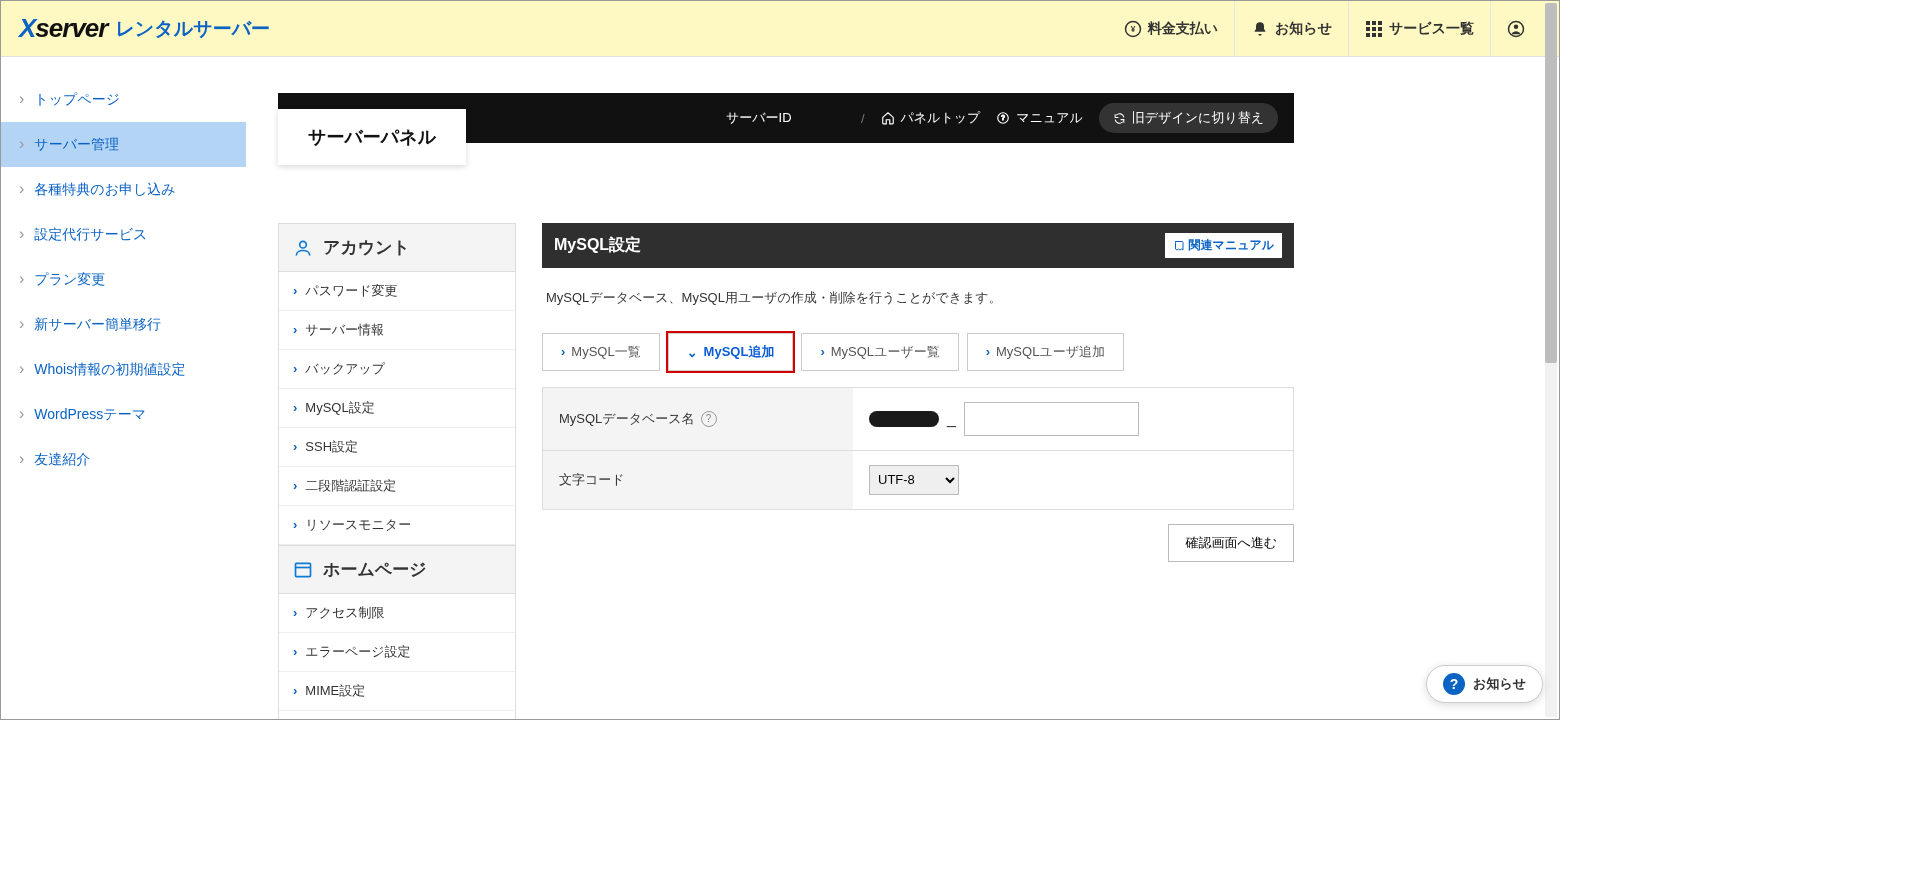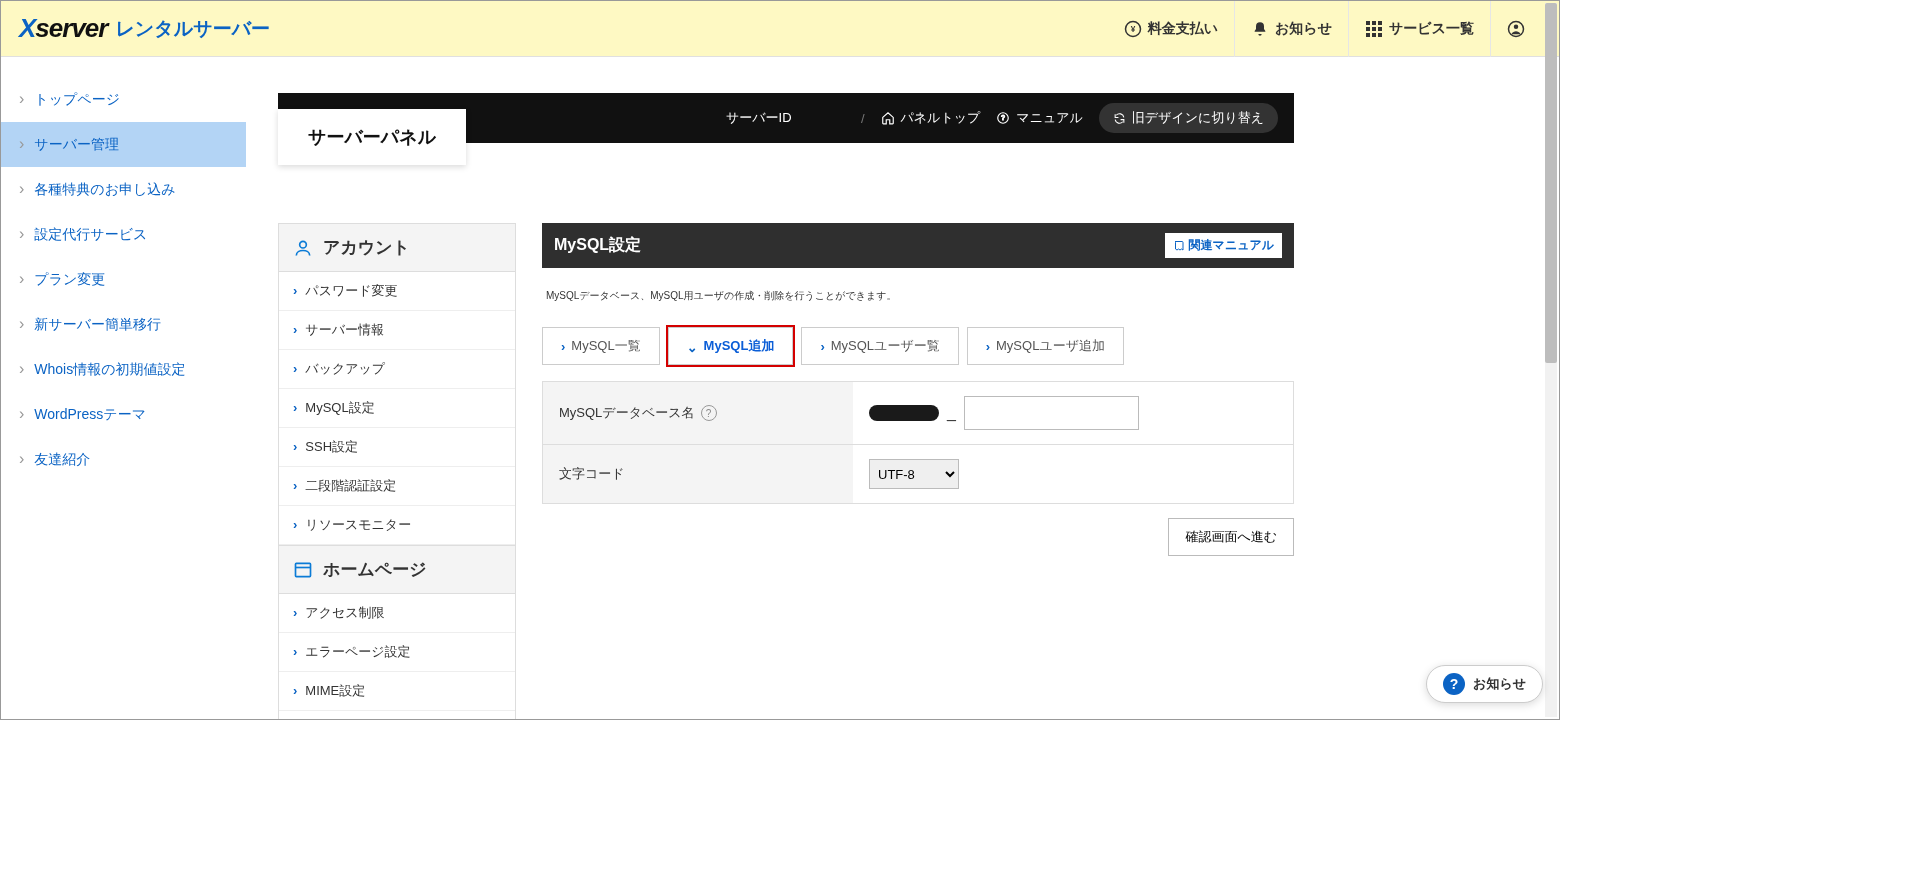--- a/index.html
+++ b/index.html
@@ -35,21 +35,21 @@
 .content-row{display:flex;gap:26px;margin-top:80px;width:1016px}
 .sidemenu{width:238px}
 .sm-block{border:1px solid #ddd;margin-bottom:0}
 .sm-head{background:#f4f4f4;padding:12px 14px;font-size:17px;font-weight:700;display:flex;align-items:center;gap:10px;border-bottom:1px solid #ddd}
 .sm-head .ic{color:#0b7bd6}
 .sm-item{display:block;padding:10px 14px;font-size:13px;color:#333;text-decoration:none;border-bottom:1px solid #eee;cursor:pointer}
 .sm-item::before{content:"›";color:#0b63c4;margin-right:8px;font-weight:700}
 .page{flex:1}
 .page-head{background:#2f2f2f;color:#fff;display:flex;align-items:center;justify-content:space-between;padding:10px 12px;font-size:16px;font-weight:700}
 .manual-btn{background:#fff;color:#0b63c4;font-size:12px;padding:4px 8px;display:flex;align-items:center;gap:4px;font-weight:700;cursor:pointer}
-.desc{font-size:10px;line-height:1.9;padding:18px 4px}
+.desc{font-size:13px;line-height:1.9;padding:18px 4px}
 .tabs{display:flex;gap:8px;margin-top:4px}
 .tab{border:1px solid #ccc;padding:9px 18px;font-size:13px;color:#555;cursor:pointer;display:flex;align-items:center;gap:6px;background:#fff}
 .tab .chev{color:#0b63c4;font-weight:700}
 .tab.active{color:#0b5ed7;font-weight:700;outline:2px solid #d40000;outline-offset:0;border-color:#ccc}
 .tab.active .chev{transform:translateY(1px)}
 .form{border:1px solid #ddd;margin-top:16px}
 .frow{display:flex;border-bottom:1px solid #ddd}
 .frow:last-child{border-bottom:none}
 .flabel{width:310px;background:#f4f4f4;padding:20px 16px;font-size:13px;display:flex;align-items:center;gap:6px}
 .fval{flex:1;padding:14px 16px;display:flex;align-items:center;gap:8px}

